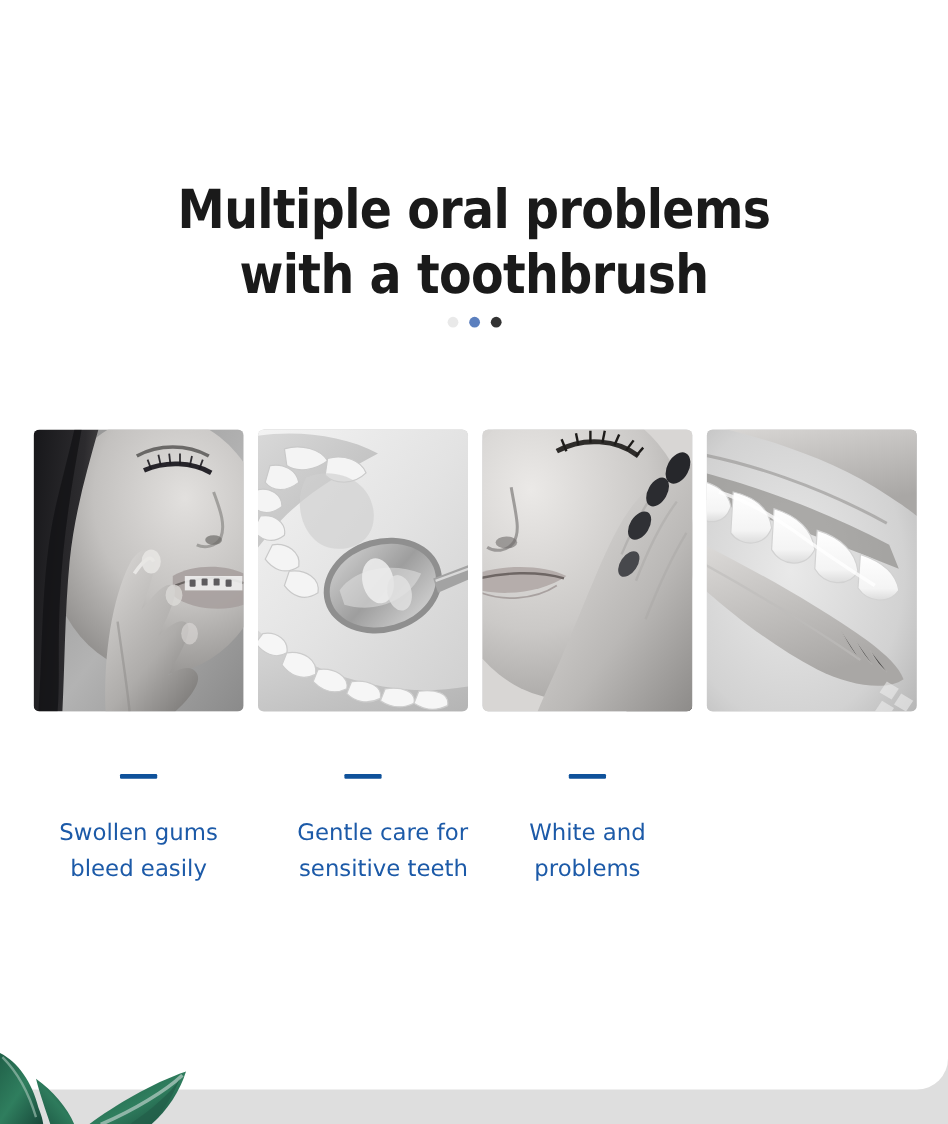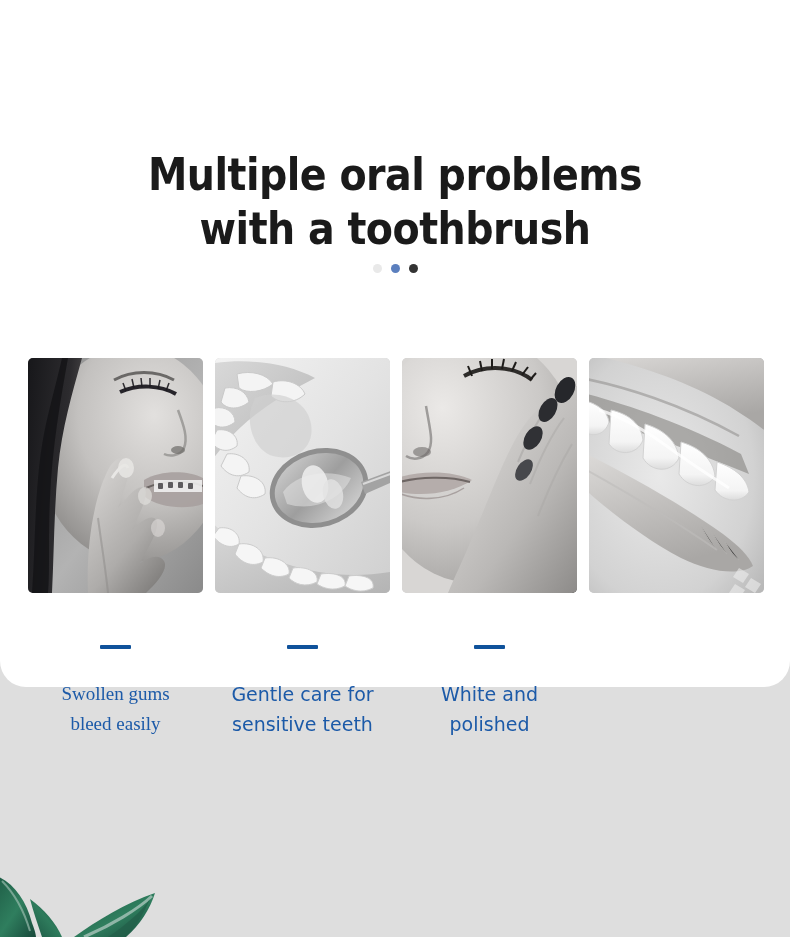--- a/index.html
+++ b/index.html
@@ -23,21 +23,21 @@
     background: #dedede;
     overflow: hidden;
   }
 
   
   #card {
     position: absolute;
     left: 0;
     top: 0;
     width: 790px;
-    height: 687px;
+    height: 908px;
     background: #ffffff;
     border-bottom-left-radius: 26px;
     border-bottom-right-radius: 26px;
     z-index: 2;
   }
 
   
   .headline {
     position: absolute;
     left: 0;
@@ -386,32 +386,32 @@
             <path d="M146 226 l10 6 -6 9 -10 -6z"></path>
           </g>
         </svg>
       </div>
 
     </div>
 
     <div class="captions">
       <div class="caption">
         <div class="rule" style="background: rgb(15, 82, 155);"></div>
-        <div class="text" style="color: rgb(28, 90, 168); font-family: Liberation Serif, serif;">Swollen gums
+        <div class="text" style="color: rgb(28, 90, 168);">Swollen gums
 bleed easily</div>
       </div>
       <div class="caption">
         <div class="rule" style="background: rgb(15, 82, 155);"></div>
-        <div class="text" style="color: rgb(28, 90, 168);">Gentle care for
+        <div class="text" style="color: rgb(28, 90, 168); text-align: right;">Gentle care for
 sensitive teeth</div>
       </div>
       <div class="caption">
         <div class="rule" style="background: rgb(15, 82, 155);"></div>
         <div class="text" style="color: rgb(28, 90, 168);">White and
-polished</div>
+problems</div>
       </div>
     </div>
 
   </div>
 
   <div id="leaves">
     <svg viewBox="0 0 360 72" width="360" height="72" aria-hidden="true">
       <defs>
         <linearGradient id="leafA" x1="0" y1="0" x2="1" y2="1">
           <stop offset="0" stop-color="#1d5a44"></stop>

